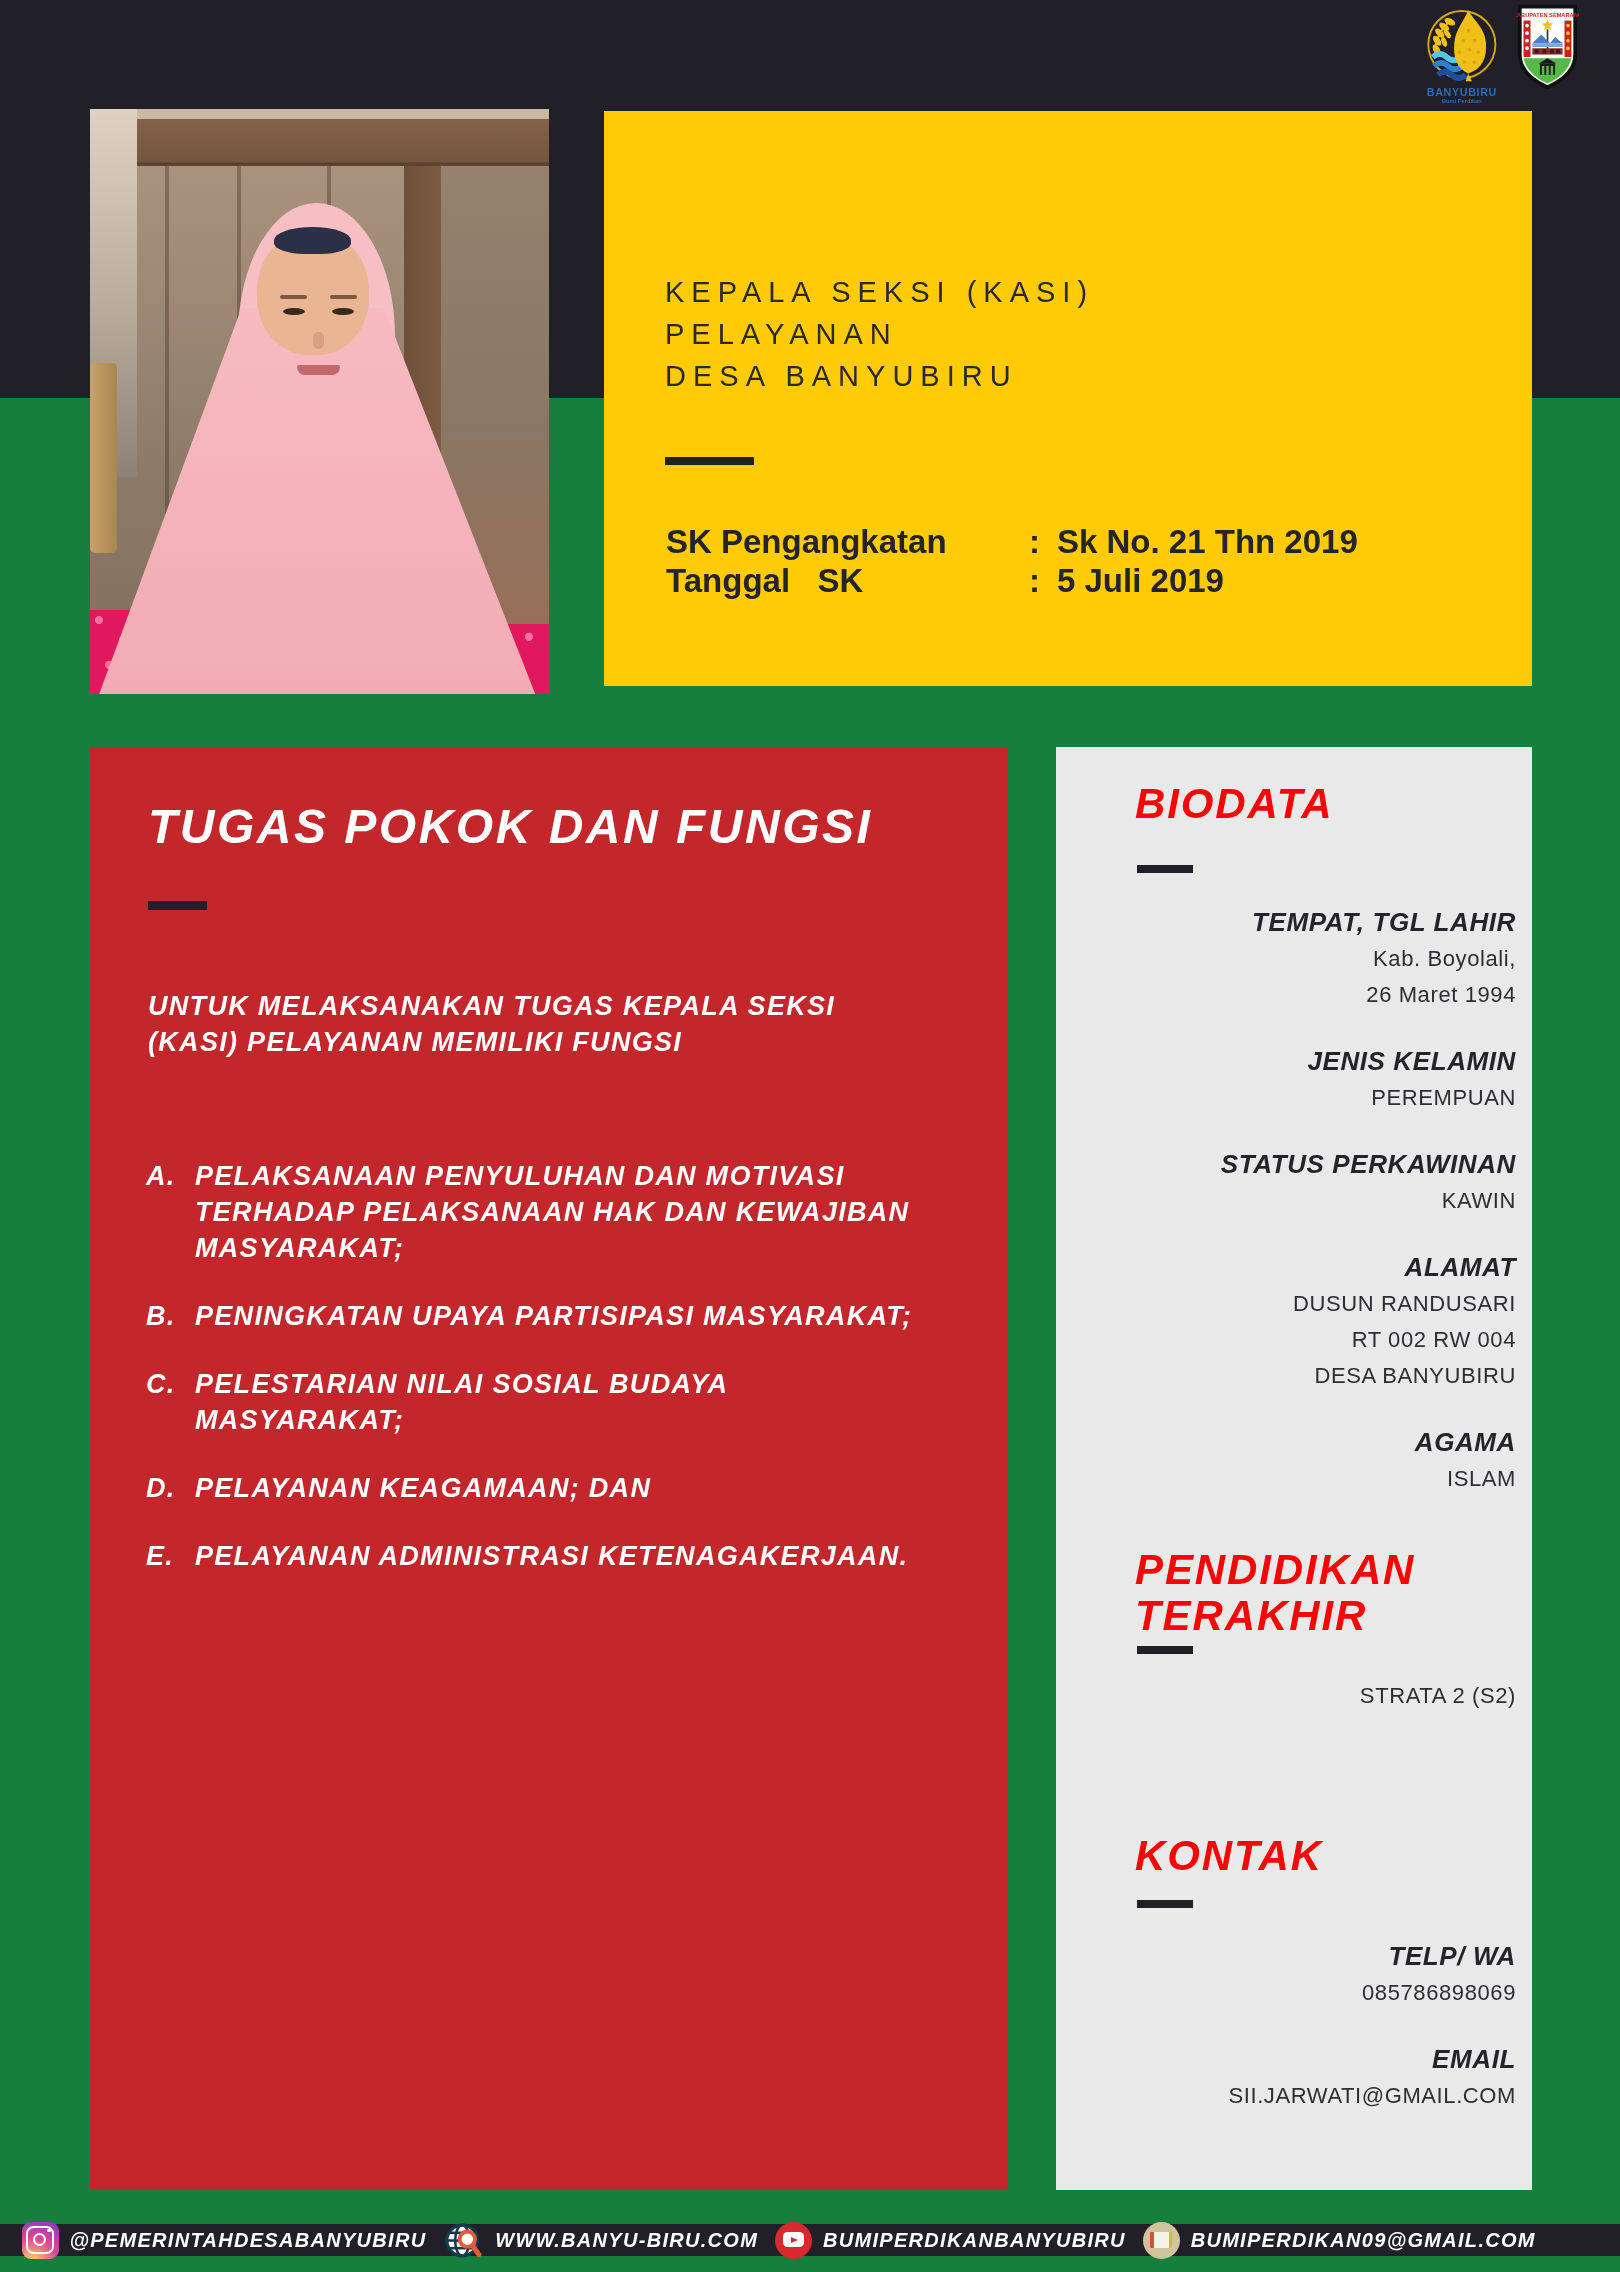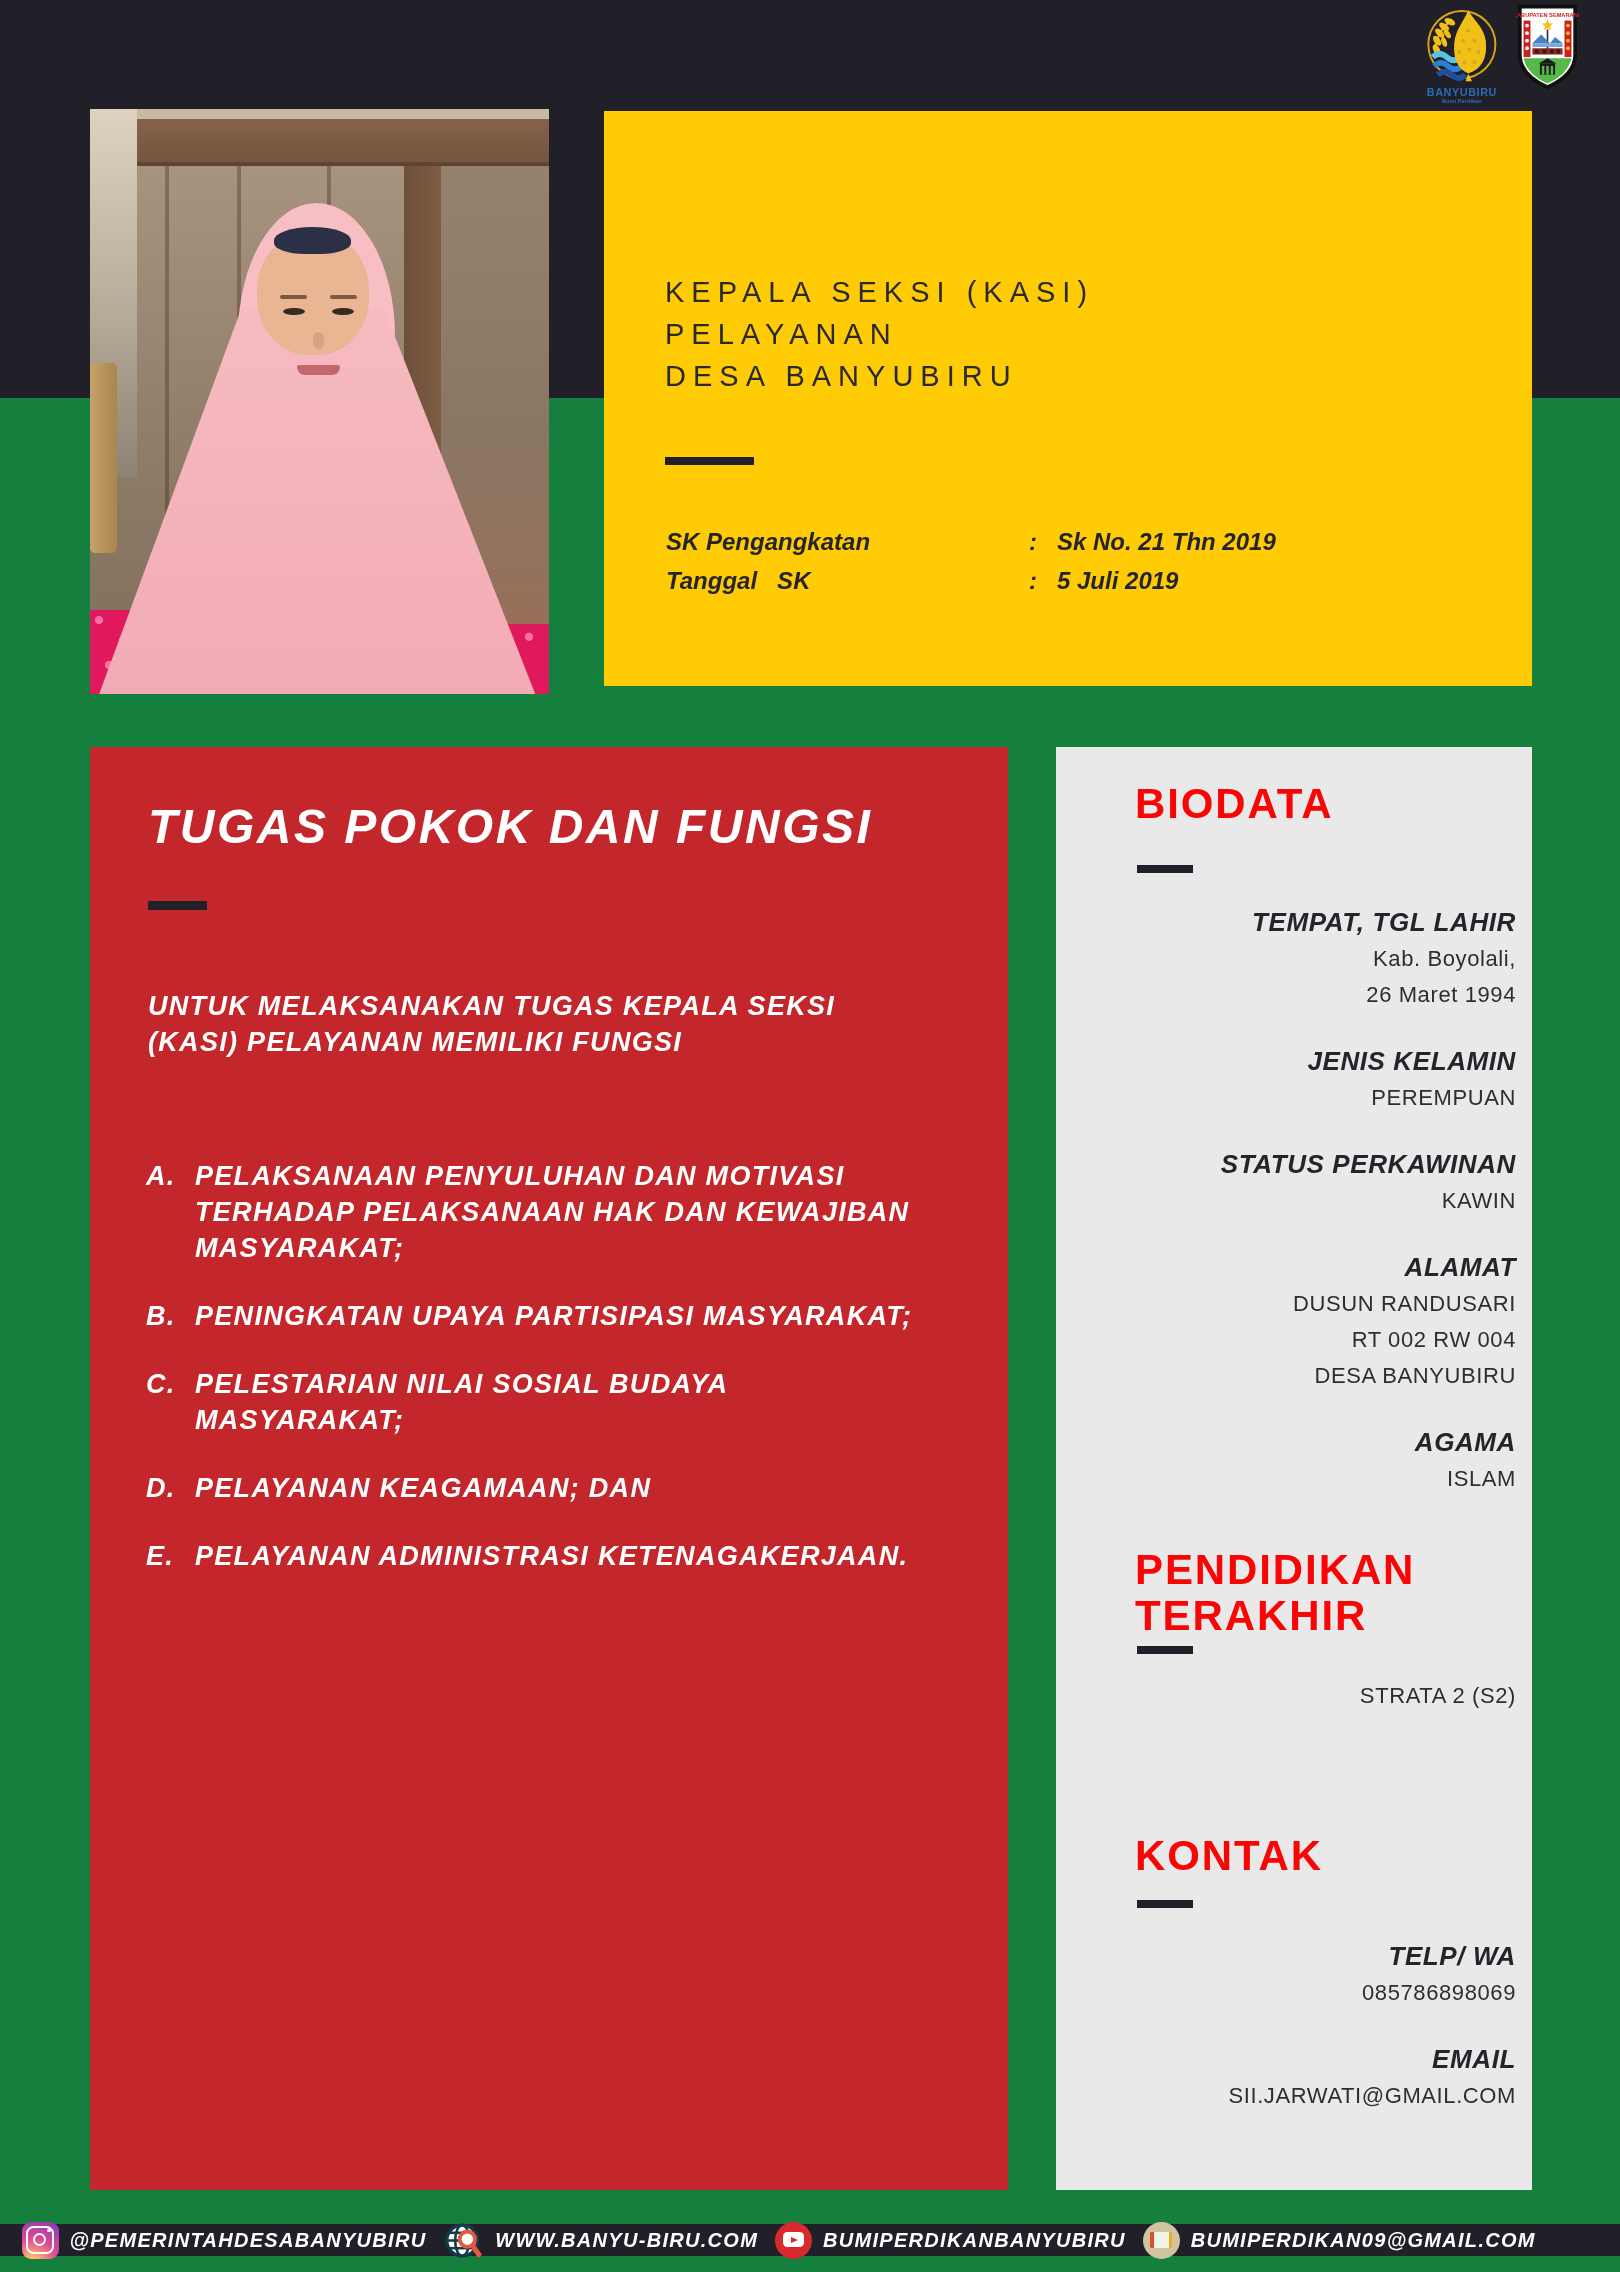--- a/index.html
+++ b/index.html
@@ -47,40 +47,40 @@
                      radial-gradient(circle 4.4px at 19px 55px, #ff6fa0 3.8px, transparent 4.4px),
                      radial-gradient(circle 4.4px at 51px 66px, #ff6fa0 3.8px, transparent 4.4px); }
 
   
   .ybox { position:absolute; left:604px; top:111px; width:928px; height:575px; background:#ffcb05; z-index:1; }
   .yname { position:absolute; left:59px; top:71px; font-size:65px; font-weight:bold; font-style:italic;
            letter-spacing:1.9px; color:#26242b; white-space:nowrap; }
   .ysub { position:absolute; left:61px; top:160px; font-size:29px; font-weight:400; letter-spacing:7px;
           color:#2b2930; line-height:42px; white-space:nowrap; }
   .ydash { position:absolute; left:61px; top:346px; width:89px; height:8.2px; background:#211f28; }
-  .ysk { position:absolute; left:62px; top:411px; font-size:24px; font-weight:bold; font-style:italic; color:#26242b; }
+  .ysk { position:absolute; left:62px; top:411px; font-size:33px; font-weight:bold; color:#26242b; }
   .ysk-row { display:flex; line-height:39px; }
   .ysk-label { width:363px; white-space:pre; }
   .ysk-colon { width:28px; }
   .ysk-value { white-space:nowrap; }
 
   
   .rbox { position:absolute; left:90px; top:747px; width:918px; height:1443px; background:#c4272b; color:#ffffff; }
   .rhead { position:absolute; left:58px; top:52px; font-size:48px; font-weight:bold; font-style:italic; letter-spacing:2.5px; white-space:nowrap; }
   .rdash { position:absolute; left:58px; top:154px; width:59px; height:9px; background:#211f28; }
   .rintro { position:absolute; left:58px; top:241px; font-size:27px; font-weight:bold; font-style:italic;
             letter-spacing:1.3px; line-height:36px; }
   .rlist { position:absolute; left:56px; top:411px; width:818px; }
   .ritem { display:flex; margin-bottom:32px; font-size:27px; font-weight:bold; font-style:italic; letter-spacing:1.3px; line-height:36px; }
   .rletter { width:49px; flex:0 0 49px; }
   .rtext { max-width:723px; }
 
   
   .gbox { position:absolute; left:1056px; top:747px; width:476px; height:1443px; background:#e9e9e9; }
-  .ghead { position:absolute; left:79px; font-size:42px; font-weight:bold; letter-spacing:1.9px;
+  .ghead { position:absolute; left:79px; font-size:42px; font-weight:bold; font-style:italic; letter-spacing:1.9px;
            color:#f90505; line-height:46px; white-space:nowrap; }
   .gdash { position:absolute; left:81px; width:56px; height:8.2px; background:#211f28; }
   .gfields { position:absolute; left:79px; width:381px;text-align:right; }
   .gfield { margin-bottom:30px; }
   .glabel { font-size:26px; font-weight:bold; font-style:italic; color:#26242b; line-height:37px; letter-spacing:0.6px; white-space:nowrap; }
   .gvalue { font-size:22px; font-weight:400; color:#2e2d33; line-height:36px; letter-spacing:0.6px; display:block; white-space:nowrap; }
 
   
   .footer { position:absolute; left:0; top:2224px; width:1621px; height:32px; background:#211f28;
             display:flex; align-items:center; padding:0 21.6px; gap:17px; }

